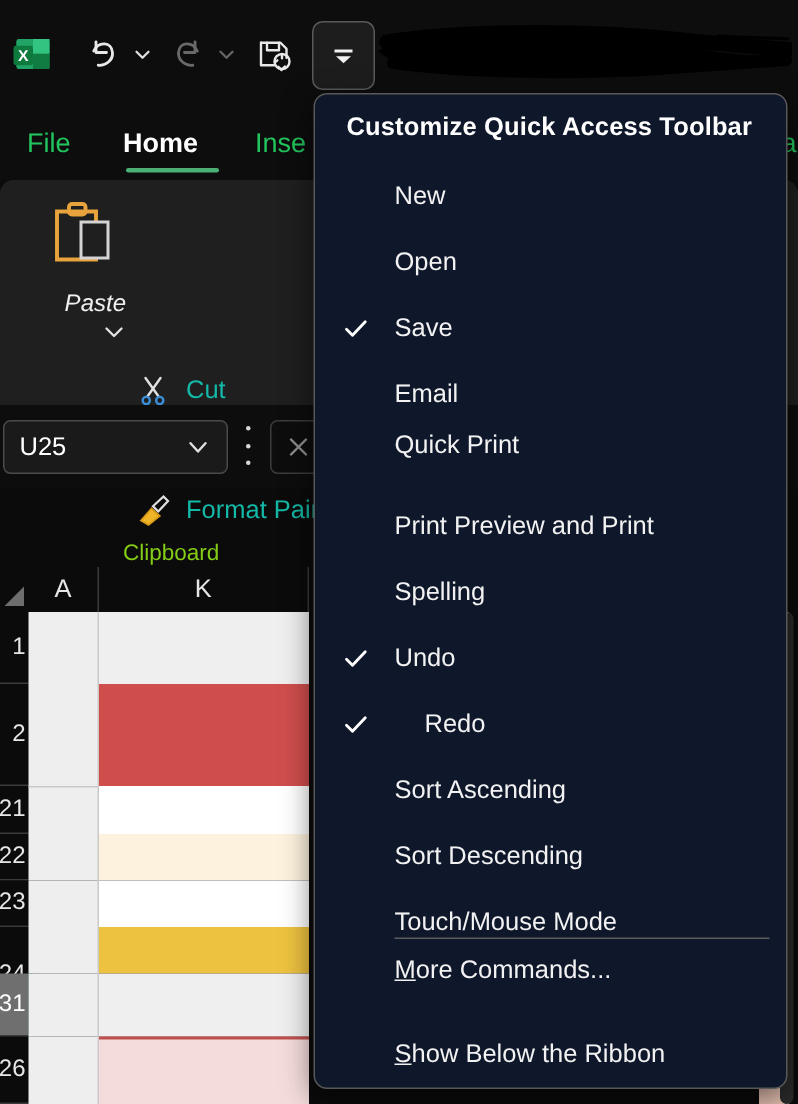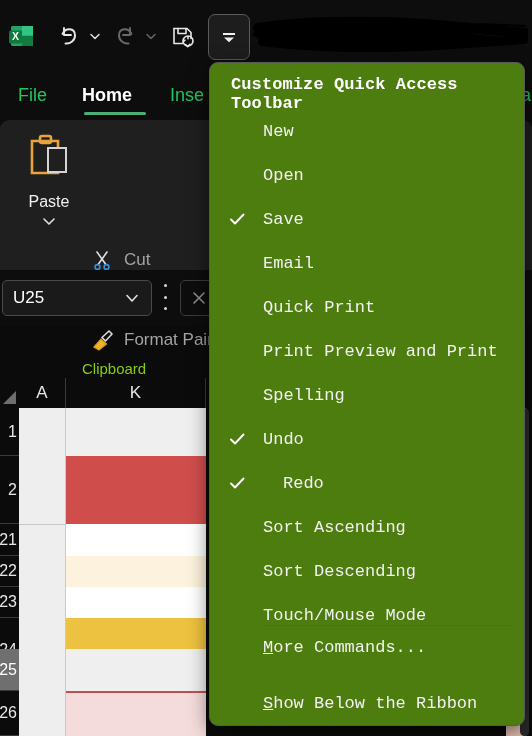--- a/index.html
+++ b/index.html
@@ -93,33 +93,34 @@
     background: #1f1f1f;
     border-top-left-radius: 9px;
     border-top-right-radius: 9px;
   }
   #paste-group {
     position: absolute;
     left: 14px; top: 8px;
     width: 70px; height: 110px;
     display: flex;
     flex-direction: column;
-    align-items: center;
+    align-items: flex-end;
+    font-style: italic;
   }
   #paste-label {
     margin-top: 3px;
     font-size: 16px;
     color: #f0f0f0;
   }
   .small-btn {
     position: absolute;
     display: flex;
     align-items: center;
     font-size: 17px;
-    color: #a3a3a3;
+    color: #14b8a6;
     white-space: nowrap;
   }
   .small-btn .ico { width: 28px; display:flex; align-items:center; justify-content:center; margin-right: 8px; }
   .btn-cut  { left: 88px; top: 128px; }
   .btn-copy { left: 88px; top: 168px; }
   .btn-fmt  { left: 88px; top: 208px; }
   #copy-chevron { position:absolute; left:182px; top:168px; width:20px; height:22px; display:flex;align-items:center;justify-content:center;}
   #clipboard-label {
     position: absolute;
     left: 82px; top: 240px;
@@ -244,26 +245,25 @@
     width: 9px; height: 328px;
     background: #2b2b2b;
     border-radius: 5px;
   }
 
   
   #qat-menu {
     position: absolute;
     left: 209px; top: 62px;
     width: 314px; height: 662px;
-    background: #4d7c0f;
+    background: #0f172a;
     border: 1px solid #585858;
     border-radius: 9px;
     box-shadow: 0 6px 20px rgba(0,0,0,0.55);
     overflow: hidden;
-    font-family: Liberation Mono, monospace;
   }
   #qat-menu-title {
     position: absolute;
     left: 21px; top: 12px;
     font-size: 17px;
     font-weight: bold;
     color: #ffffff;
     letter-spacing: 0.1px;
   }
   .menu-item {
@@ -515,21 +515,21 @@
   <div class="cell col-r-cell" style="top:209px;height:31px;background:#edc240;"></div>
 
   <div class="rowhdr" style="top:240px;height:31px;margin-top:17px;">
       <span>24</span>
     </div>
   <div class="cell col-a-cell" style="top:240px;height:31px;"></div>
   <div class="cell col-k-cell" style="top:240px;height:31px;background:#edc240;"></div>
   <div class="cell col-r-cell" style="top:240px;height:31px;background:#edc240;"></div>
 
   <div class="rowhdr sel" style="top:271px;height:42px;">
-      <span>25</span>
+      <span>31</span>
     </div>
   <div class="selmark" style="top:271px;height:42px;"></div>
   <div class="cell col-a-cell" style="top:271px;height:42px;"></div>
   <div class="cell col-k-cell" style="top:271px;height:42px;background:#efefef;"></div>
   <div class="cell col-r-cell" style="top:271px;height:42px;background:#efefef;"></div>
 
   <div class="rowhdr" style="top:313px;height:45px;">
       <span>26</span>
     </div>
   <div class="cell col-a-cell" style="top:313px;height:45px;"></div>
@@ -560,21 +560,21 @@
         </svg>
     </span>
     <span class="lbl">Save</span>
   </div>
 
   <div class="menu-item" style="top:178px;">
     <span class="chk"></span>
     <span class="lbl">Email</span>
   </div>
 
-  <div class="menu-item" style="top:222px;">
+  <div class="menu-item" style="top:212px;">
     <span class="chk"></span>
     <span class="lbl">Quick Print</span>
   </div>
 
   <div class="menu-item" style="top:310px;">
     <span class="chk"></span>
     <span class="lbl">Spelling</span>
   </div>
 
   <div class="menu-item" style="top:266px;">

